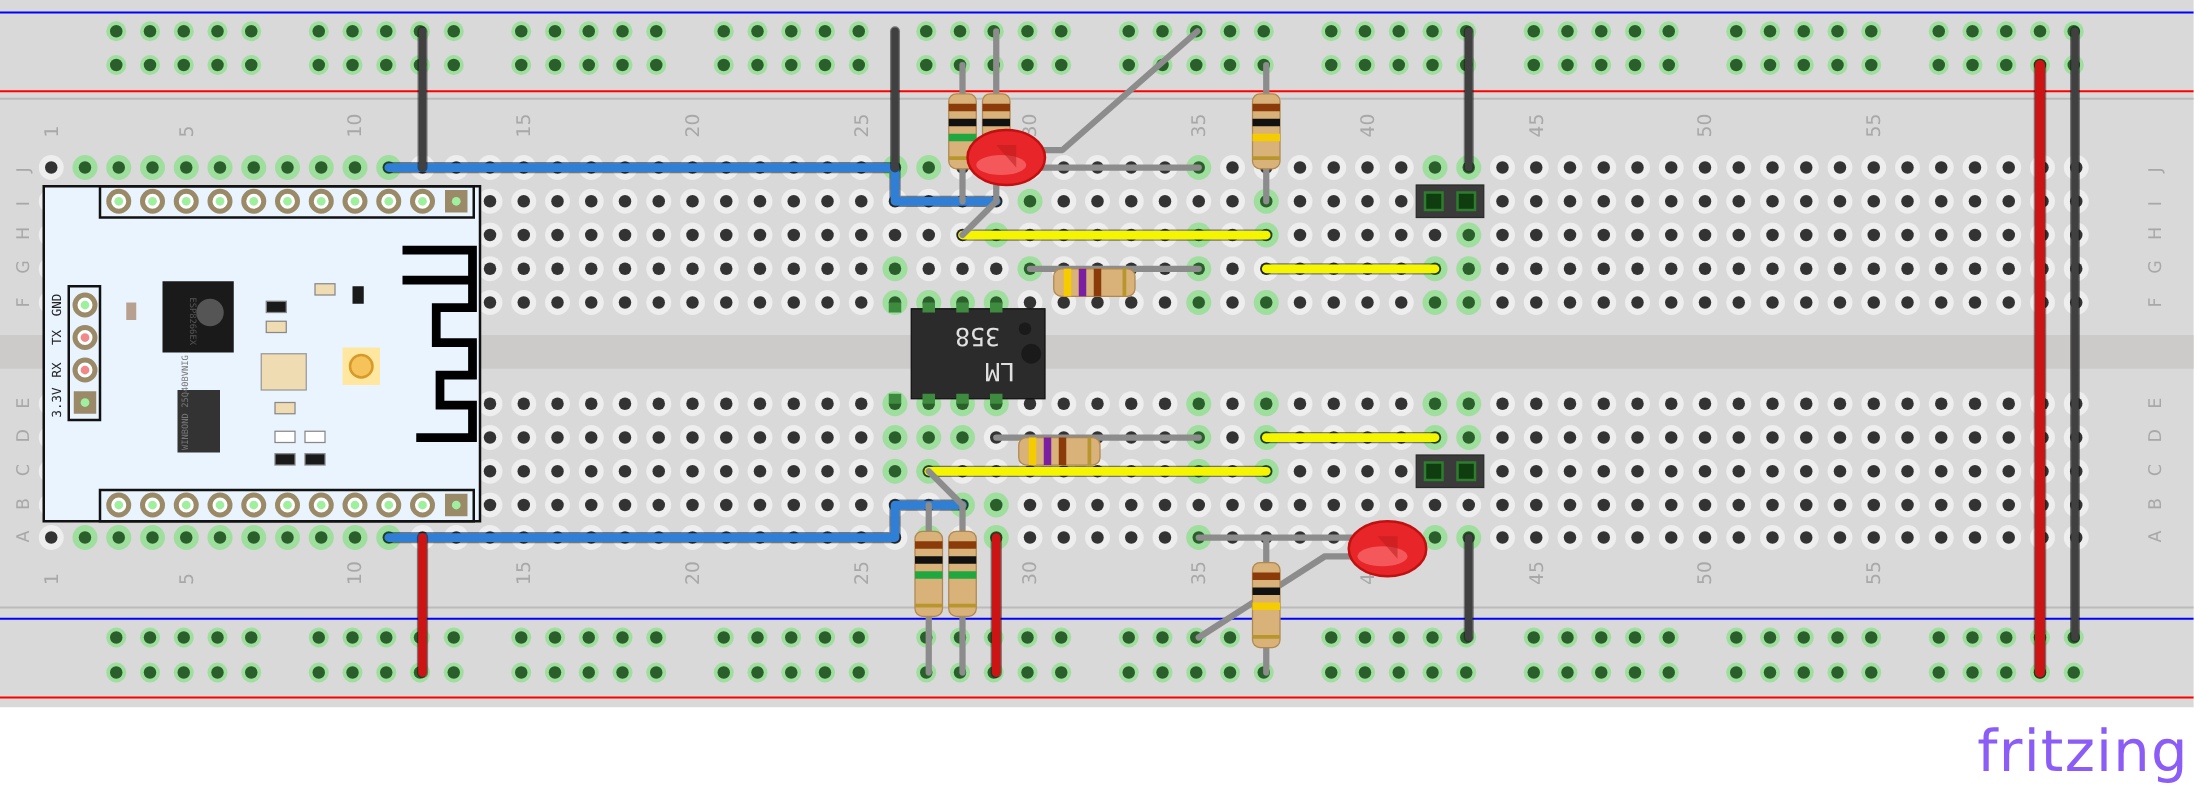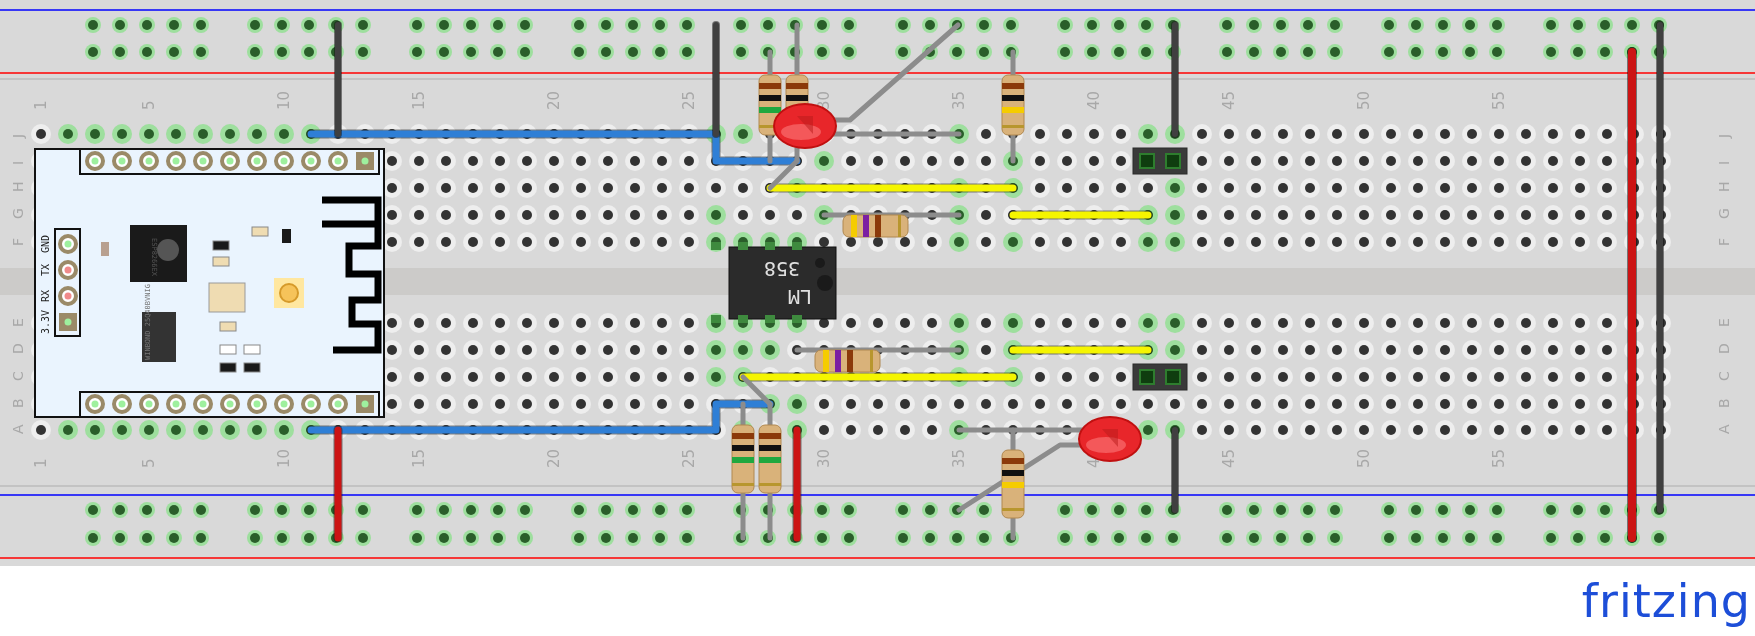--- a/index.html
+++ b/index.html
@@ -1,18 +1,18 @@
 <!DOCTYPE html>
 <html><head>
 <meta charset="utf-8">
 <style>
   html,body{margin:0;padding:0;background:#ffffff;}
   body{width:1755px;height:636px;position:relative;overflow:hidden;font-family:"DejaVu Sans",sans-serif;}
   #board{position:absolute;left:0;top:0;}
-  .logo{position:absolute;right:4px;bottom:8px;font-family:"DejaVu Sans",sans-serif;font-size:46px;color:#1d4ed8;letter-spacing:1px;margin-top:21px;}
+  .logo{position:absolute;right:4px;bottom:8px;font-family:"DejaVu Sans",sans-serif;font-size:46px;color:#8b5cf6;letter-spacing:1px;margin-top:21px;}
 </style>
 </head>
 <body>
 
 <svg id="board" width="1755" height="636" xmlns="http://www.w3.org/2000/svg">
     <rect x="0" y="0" width="1755" height="566" fill="#d9d9d9"></rect>
     <rect x="0" y="268" width="1755" height="27" fill="#cccbc9"></rect>
     <line x1="0" y1="10" x2="1755" y2="10" stroke="#0000ff" stroke-width="1.5"></line>
     <line x1="0" y1="73" x2="1755" y2="73" stroke="#ff0000" stroke-width="1.5"></line>
     <line x1="0" y1="79" x2="1755" y2="79" stroke="#bbbbbb" stroke-width="1.5"></line>

